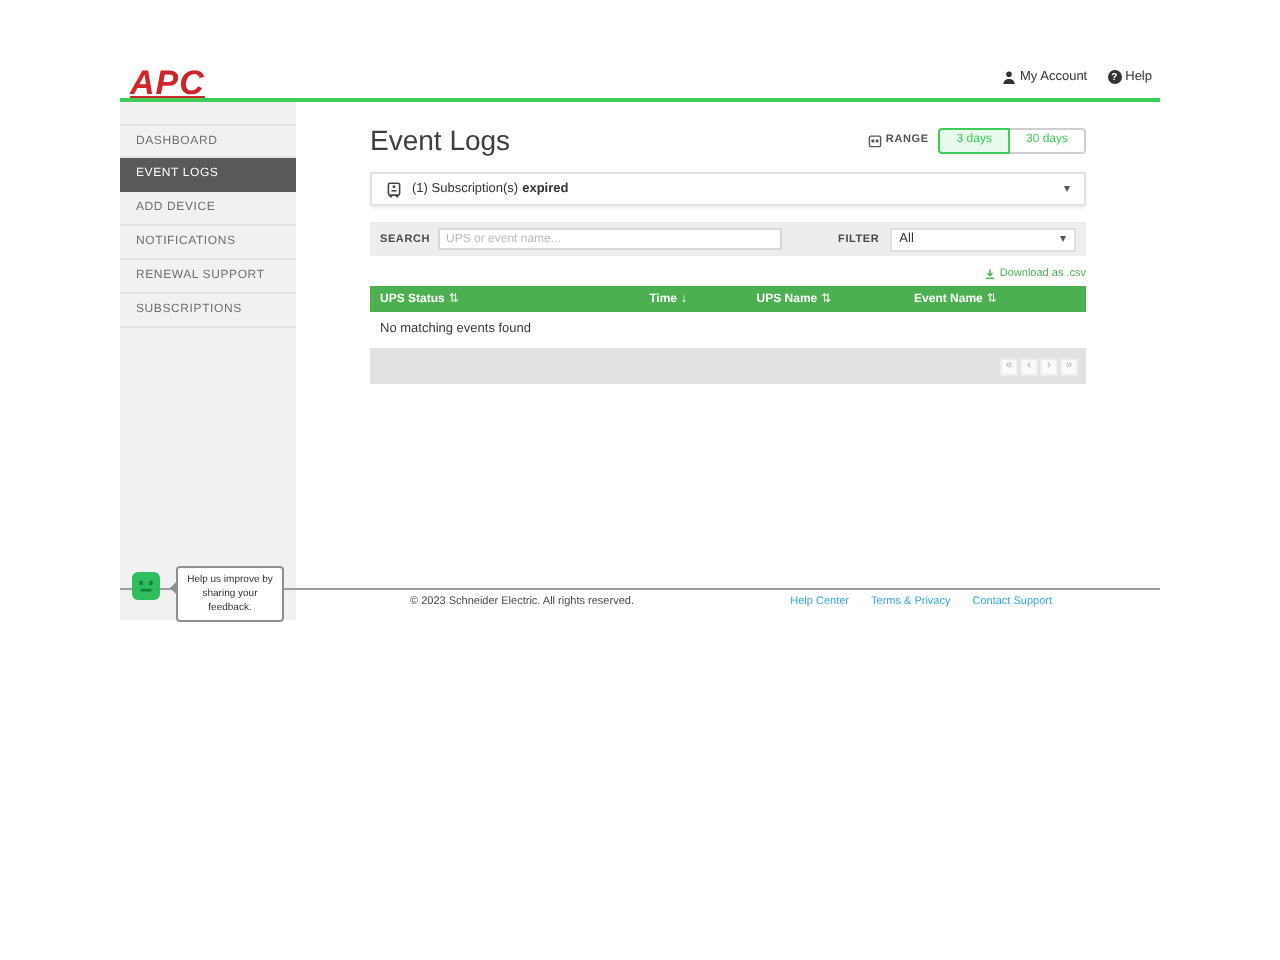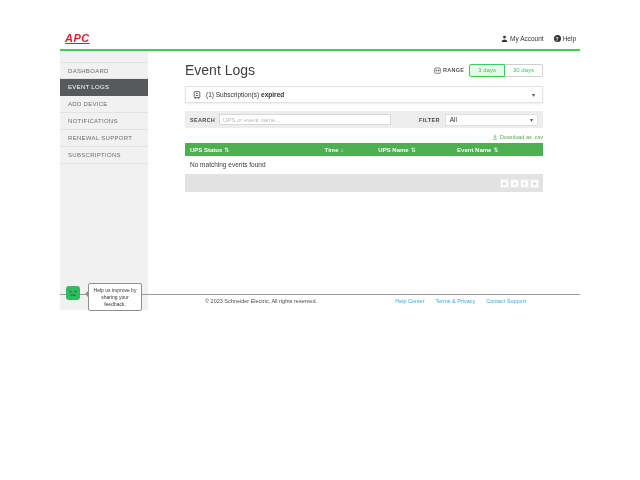--- a/index.html
+++ b/index.html
@@ -9,21 +9,21 @@
     --selected-gray:#58595b;
     --link-blue:#35a8e0;
   }
   *{margin:0;padding:0;box-sizing:border-box;}
   html,body{width:640px;height:480px;background:#fff;overflow:hidden;
     font-family:"Liberation Sans","DejaVu Sans",sans-serif;-webkit-font-smoothing:antialiased;}
   .app{position:absolute;left:60px;top:28px;width:520px;height:300px;}
 
   
   .topbar{position:absolute;top:0;left:0;right:0;height:21px;}
-  .logo{position:absolute;left:5px;top:4px;font-size:11px;font-weight:800;font-style:italic;
+  .logo{position:absolute;left:5px;top:4px;font-size:17px;font-weight:800;font-style:italic;
     color:var(--brand-red,#d0242b);letter-spacing:.5px;text-decoration:underline;}
   .top-right{position:absolute;right:4px;top:7px;display:flex;align-items:center;gap:10px;}
   .top-link{display:flex;align-items:center;gap:2px;font-size:6.5px;color:#333;cursor:pointer;}
   .person-icon svg{display:block;}
   .help-badge{width:7px;height:7px;border-radius:50%;background:#333;color:#fff;font-size:5px;
     display:flex;align-items:center;justify-content:center;font-weight:bold;}
   .green-line{position:absolute;top:21px;left:0;right:0;height:2px;background:var(--accent-green,#3dcd58);}
 
   
   .sidebar{position:absolute;left:0;top:23px;width:88px;height:259px;background:#f1f1f1;padding-top:11px;}

